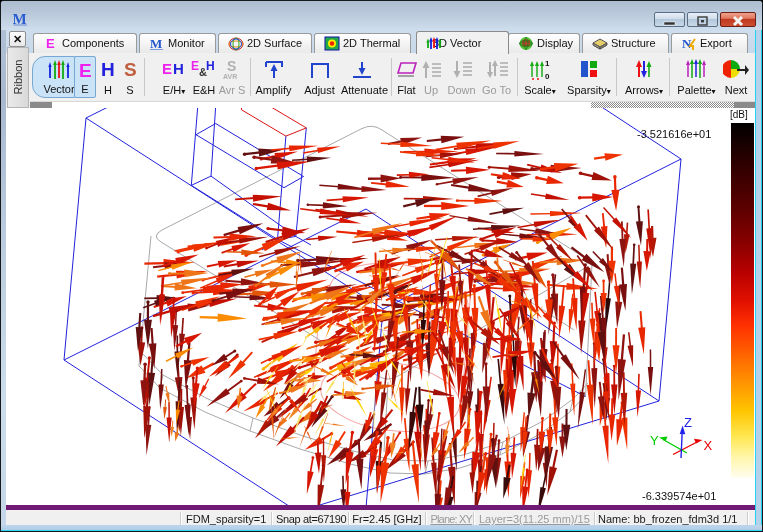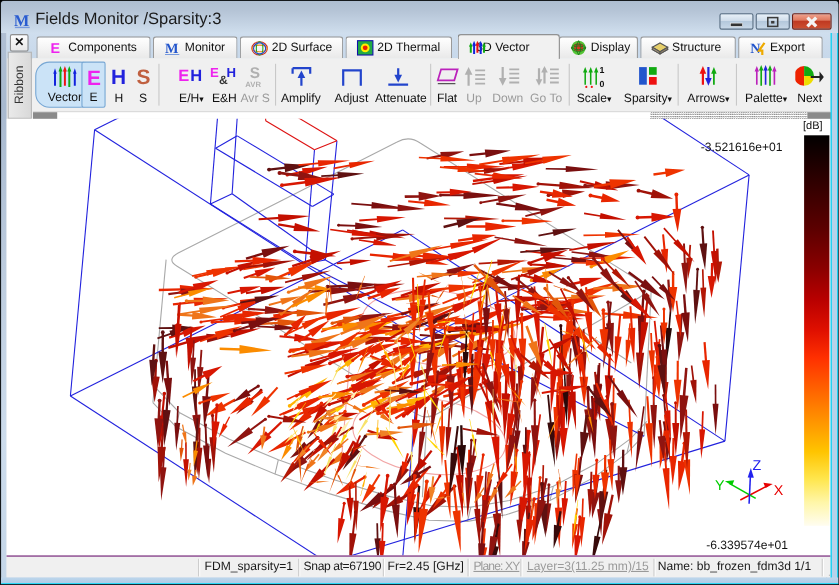--- a/index.html
+++ b/index.html
@@ -28,21 +28,21 @@
 .tbtn .ico { position:absolute; top:2px; left:50%; transform:translateX(-50%); width:26px; height:22px; }
 .tbtn.dis { color:#9a9a9a; }
 .sel { background:#cbe3f7; border:1px solid #77a7d4; border-radius:2px; }
 .vsep { position:absolute; top:5px; width:1px; height:38px; background:#c8c8c8; }
 #scrollstrip { position:absolute; left:24px; top:71px; width:725px; height:7px; background:#ffffff; border-top:1px solid #d8d8d8; }
 #thumb { position:absolute; left:0px; top:0px; width:22px; height:7px; background:#8a8a8a; }
 #dither { position:absolute; left:561px; top:0px; width:143px; height:7px;
   background-image:repeating-conic-gradient(#8a8a8a 0% 25%, #ffffff 0% 50%); background-size:2px 2px; }
 #dithsolid { position:absolute; left:704px; top:0px; width:26px; height:7px; background:#8a8a8a; }
 #canvas { position:absolute; left:0px; top:78px; width:749px; height:397px; background:#ffffff; }
-#statusbar { position:absolute; left:0px; top:475px; width:749px; height:20px; background:#f0f0f0; border-top:1px solid #701a75; font-size:11px; color:#1a1a1a; }
+#statusbar { position:absolute; left:0px; top:475px; width:749px; height:20px; background:#f0f0f0; border-top:5px solid #701a75; font-size:11px; color:#1a1a1a; }
 .seg { position:absolute; top:3px; white-space:nowrap; }
 .sep { position:absolute; top:2px; width:2px; height:16px; border-left:1px solid #cdcdcd; border-right:1px solid #ffffff; }
 .gray { color:#9a9a9a;text-decoration:underline; }
 .plsq { letter-spacing:-0.8px; }
 .snsq { letter-spacing:-0.35px; }
 #cbar { position:absolute; left:725px; top:15px; width:23px; height:355px;
   background:linear-gradient(#020000 0%, #300000 12%, #5c0000 24%, #8a0000 34%, #b80000 42%, #e01000 50%, #ff3000 57%, #ff6800 66%, #ff9900 74%, #ffc400 81%, #ffe64d 88%, #fff6a8 94%, #fffdf0 100%); }
 #dbl { position:absolute; left:724px; top:1px; font-size:10px; color:#111; }
 #cl1 { position:absolute; left:631px; top:20px; font-size:11px; color:#111; }
 #cl2 { position:absolute; left:636px; top:382px; font-size:11px; color:#111; }
@@ -50,21 +50,20 @@
 #rborder { position:absolute; left:755px; top:30px; width:7px; height:495px; background:linear-gradient(90deg,#24d2f2 0 1px, #b6d2ea 1px 6px, #19d0f0 6px 7px); }
 </style></head>
 <body>
 <div id="win"></div>
 <div id="glass"></div>
 <div id="titlebar">
  <svg id="ticon" viewBox="0 0 15 14">
       <text x="-0.5" y="11.5" font-size="15" font-weight="bold" font-family="Liberation Serif" fill="#2a5cd0">M</text>
       <line x1="0.5" y1="13" x2="14" y2="13" stroke="#7799dd" stroke-width="1.2"></line>
     </svg>
- <div id="ttext">Fields Monitor /Sparsity:3</div>
  <div class="capbtn" id="btnmin"><svg width="29" height="13">
         <rect x="9" y="8" width="11" height="3" fill="#333" stroke="#fff" stroke-width="0.5"></rect>
       </svg></div>
  <div class="capbtn" id="btnmax"><svg width="29" height="13">
         <rect x="10" y="3" width="9" height="8" fill="none" stroke="#3a3a3a" stroke-width="1.4"></rect>
         <rect x="13" y="6" width="3" height="2.4" fill="#3a3a3a"></rect>
       </svg></div>
  <div class="capbtn" id="btncls"><svg width="34" height="13">
         <g stroke="#f4f4f4" stroke-width="3">
           <line x1="13" y1="3" x2="21" y2="11"></line>

